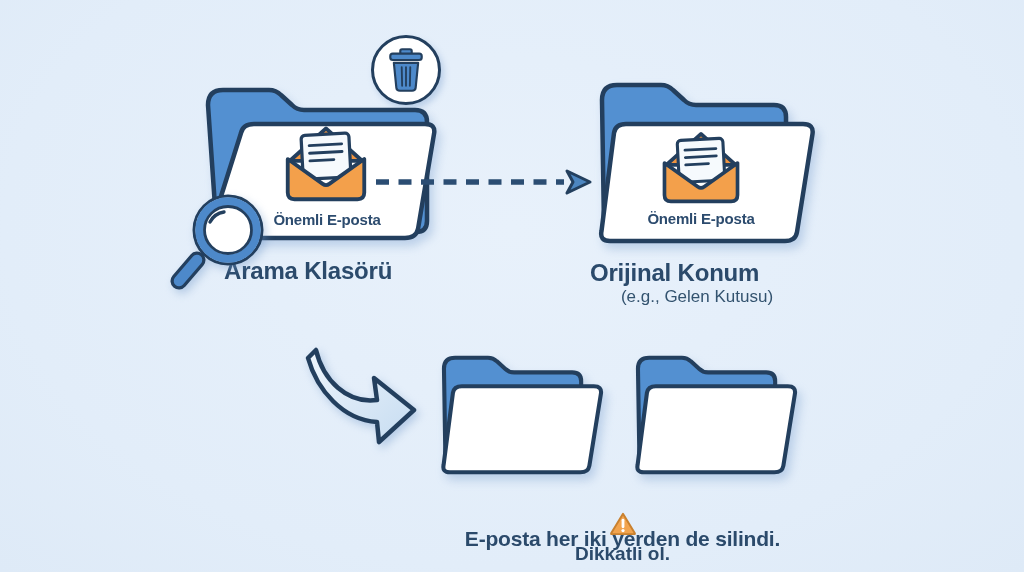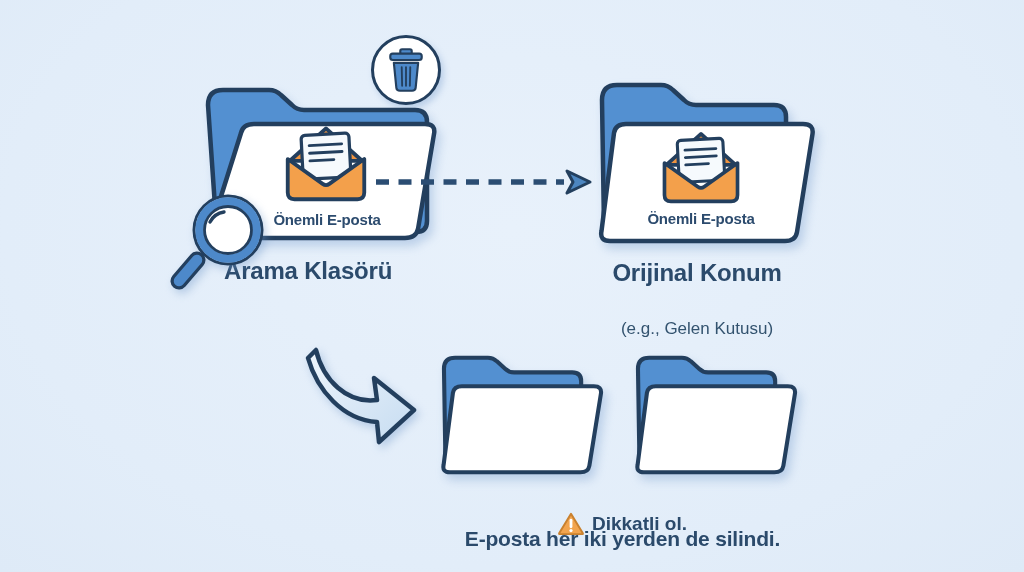--- a/index.html
+++ b/index.html
@@ -63,41 +63,41 @@
   }
   .email-label-left  { left: 252px; top: 211px; }
   .email-label-right { left: 626px; top: 210px; }
 
   .title-left {
     left: 224px; top: 257px; width: 214px; text-align: left;
     font-size: 24px; font-weight: 700; color: #2b4a6b;
     letter-spacing: -0.2px;
   }
   .title-right {
-    left: 590px; top: 259px; width: 214px; text-align: center;
+    left: 590px; top: 259px; width: 214px; 
     font-size: 24px; font-weight: 700; color: #2b4a6b;
     letter-spacing: -0.2px;
   }
   .subtitle-right {
     left: 590px; top: 287px; width: 214px; text-align: center;
-    font-size: 17px; font-weight: 400; color: #33536f; margin-top: 32px;
+    font-size: 17px; font-weight: 400; color: #33536f;
   }
 
   .curved-arrow { left: 303px; top: 346px; z-index: 2; }
 
   .result-caption {
     left: 400px; top: 486px; width: 445px; text-align: center;
     font-size: 21px; font-weight: 700; color: #2b4a6b;
     letter-spacing: -0.2px;
     margin-top: 41px;
   }
   .result-warning {
     left: 400px; top: 512px; width: 445px;
     display: flex; align-items: center; justify-content: center; gap: 8px;
-    font-size: 19px; font-weight: 700; color: #2b4a6b;
+    font-size: 19px; font-weight: 700; color: #2b4a6b; flex-direction: column;
   }
 </style>
 </head>
 <body>
 
 <div class="canvas">
 
   <div class="abs trash-badge">
     <svg width="40" height="46" viewBox="0 0 56 62">
       <rect x="20" y="2" width="16" height="7" rx="2.5" fill="#4d89ca" stroke="#233f5e" stroke-width="3"></rect>

